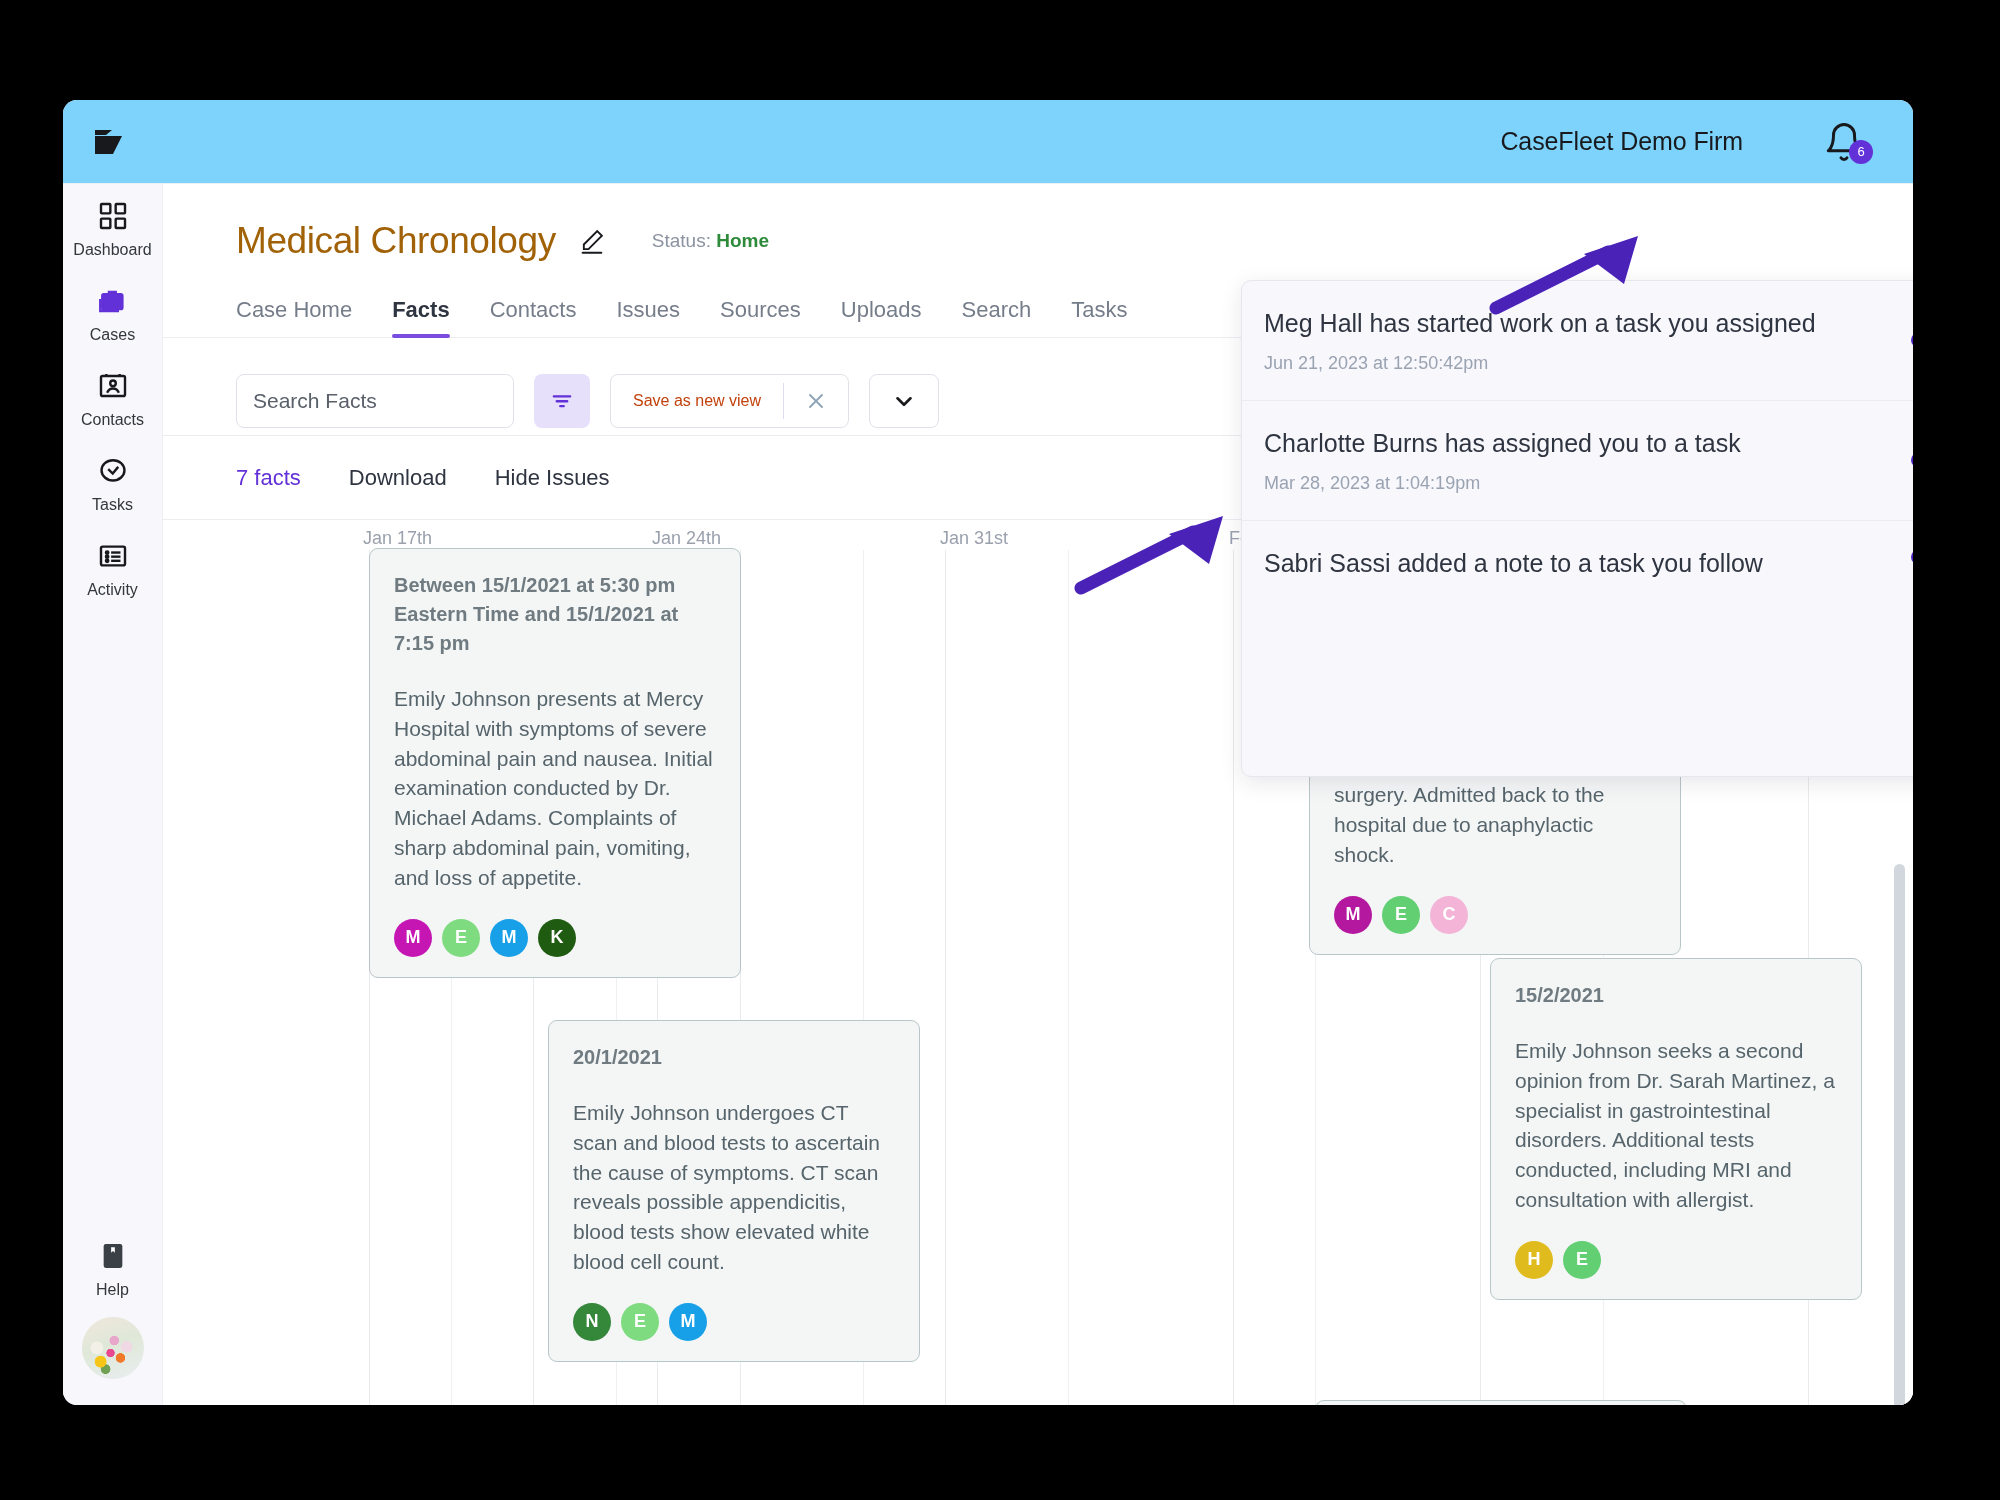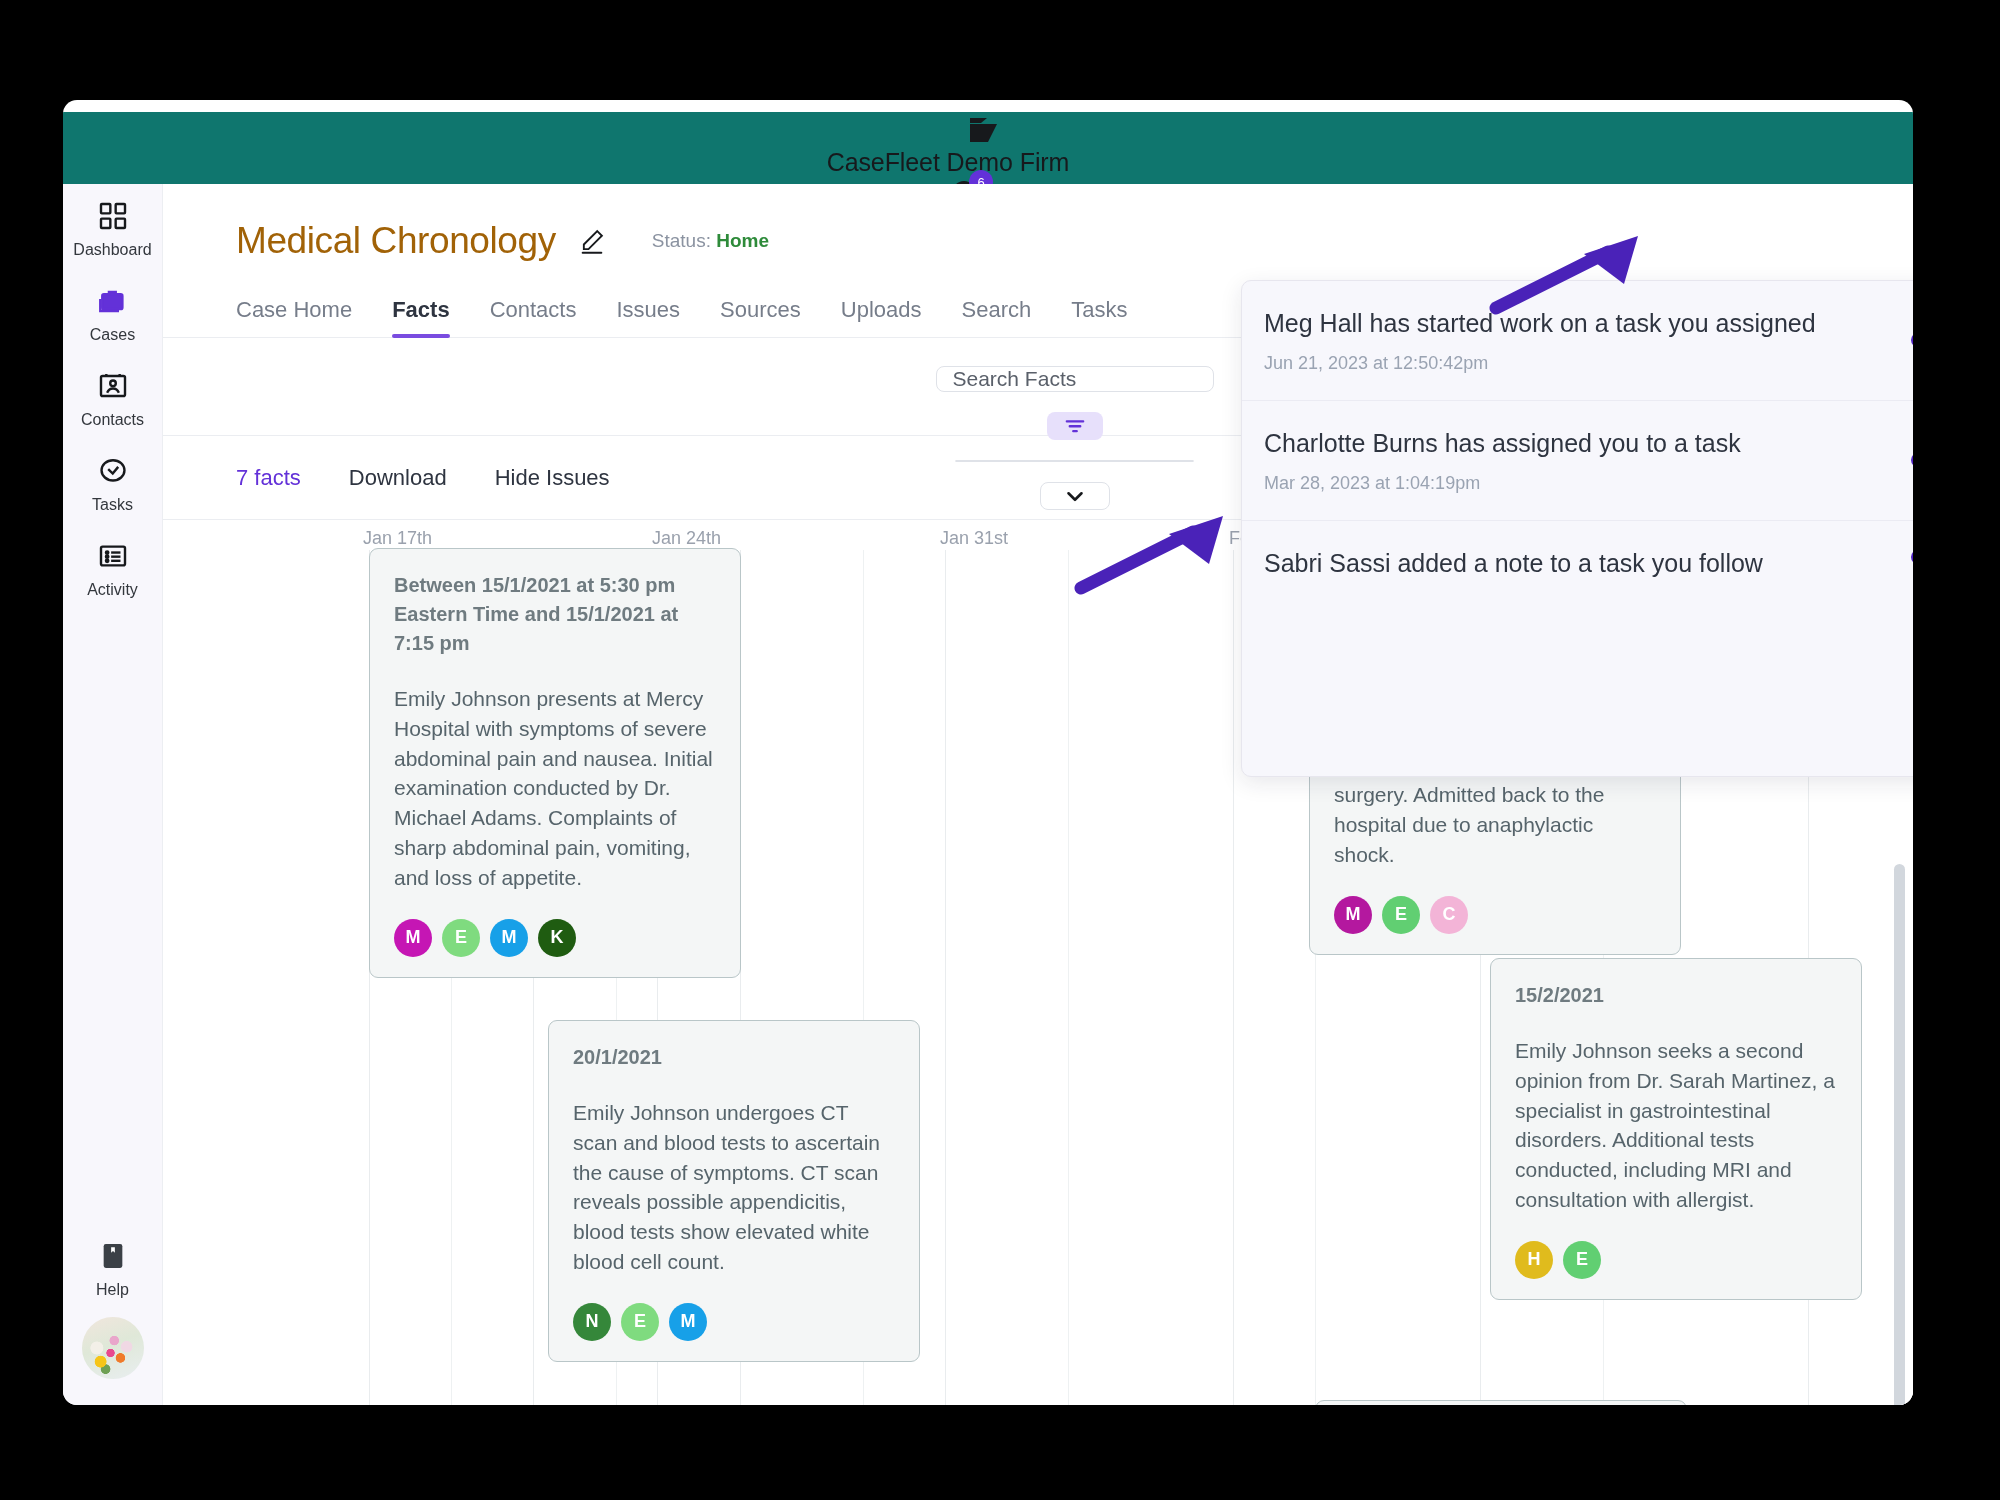--- a/index.html
+++ b/index.html
@@ -12,25 +12,25 @@
     position: absolute;
     left: 63px; top: 100px;
     width: 1850px; height: 1305px;
     background: #ffffff;
     border-radius: 14px;
     overflow: hidden;
   }
 
   
   .topbar {
-    position: absolute; left: 0; top: 12px;
+    position: absolute; left: 0; top: 0;
     width: 1850px; height: 84px;
-    background: #0f766e;
+    background: #7dd3fc;
     border-bottom: 1px solid #eceef2;
-    display: flex; align-items: center; flex-direction: column;
+    display: flex; align-items: center;
   }
   .logo-wrap { width: 100px; display: flex; justify-content: center; align-items: center; }
   .logo-mark { width: 42px; height: 36px; }
   .topbar-spacer { flex: 1; }
   .firm-name {
     font-size: 25px; color: #17191c; font-weight: 400;
     letter-spacing: -0.1px; margin-right: 80px;
   }
   .bell-wrap { position: relative; margin-right: 44px; width: 46px; height: 46px; }
   .bell-icon { position: absolute; left: 0; top: 2px; }
@@ -98,21 +98,20 @@
   .tab.active { color: #2e3440; font-weight: 700; position: relative; }
   .tab.active::after {
     content: ''; position: absolute; left: 20px; right: 20px; bottom: -1px;
     height: 4px; background: #7a4ce0; border-radius: 2px;
   }
 
   .toolbar {
     display: flex; align-items: center; gap: 20px;
     padding: 28px 0 0 73px; height: 98px;
     border-bottom: 1px solid #ebedf1;
-    flex-direction: column;
   }
   .search-box {
     width: 278px; height: 54px; border: 1px solid #dfe2e8; border-radius: 8px;
     font-size: 21px; color: #4a5059; padding: 0 16px;
     font-family: "Liberation Sans", sans-serif; background: #fff;
   }
   .search-box::placeholder { color: #5a606a; }
   .filter-btn {
     width: 56px; height: 54px; border-radius: 8px; background: #e7e0fb;
     display: flex; align-items: center; justify-content: center; cursor: pointer;

